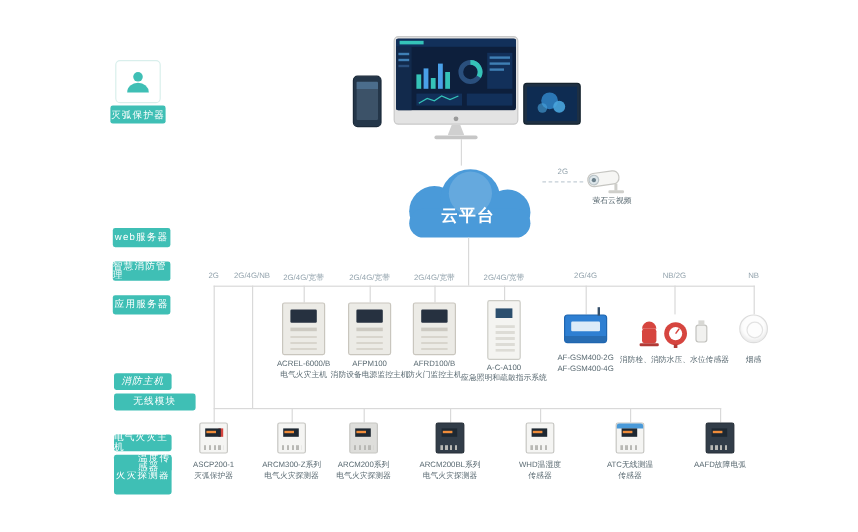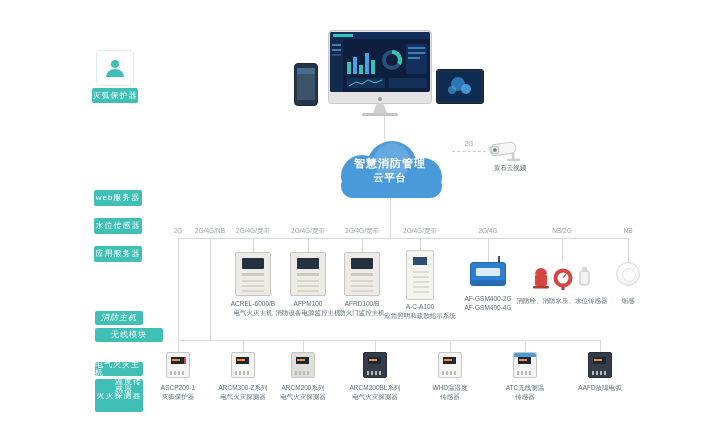--- a/index.html
+++ b/index.html
@@ -40,21 +40,21 @@
 
   
   .tablet{position:absolute;width:48px;height:35px;background:#1e3044;border:1px solid #16242f;border-radius:3px;
           display:flex;align-items:center;justify-content:center;}
 
   
   .cloud-wrap{position:absolute;left:322px;top:136px;width:136px;height:66px;}
   .cloud-t1{position:absolute;left:322px;top:156px;width:136px;text-align:center;color:#fff;
             font-size:11px;font-weight:bold;letter-spacing:1px;}
   .cloud-t2{position:absolute;left:322px;top:171px;width:136px;text-align:center;color:#fff;
-            font-size:10px;font-weight:bold;letter-spacing:1px;}
+            font-size:14px;font-weight:bold;letter-spacing:1px;}
 
   
   .panel{position:absolute;width:36px;height:44px;background:#ecebe6;border:1px solid #c9c6be;border-radius:2px;}
   .p-scr{position:absolute;left:6px;top:5px;width:22px;height:11px;background:#263140;border-radius:1px;}
   .p-mid{position:absolute;left:6px;top:20px;width:22px;height:3px;background:#cdcac2;}
   .p-keys{position:absolute;left:6px;top:26px;width:22px;height:13px;
           background:repeating-linear-gradient(0deg,#d8d5cd 0 2px,rgba(0,0,0,0) 2px 5px);}
 
   
   .cabinet{position:absolute;width:28px;height:50px;background:#f4f4f1;border:1px solid #ccccc6;border-radius:2px;}
@@ -91,21 +91,21 @@
 
   <div class="tp-box" style="left:96px;top:50px;">
     <svg width="24" height="24" viewBox="0 0 24 24">
       <circle cx="12" cy="8" r="4" fill="var(--teal,#3fbfb5)"></circle>
       <path d="M3,21 a9,8 0 0 1 18,0 z" fill="var(--teal,#3fbfb5)"></path>
     </svg>
   </div>
   <div class="tag" style="left:92px;top:88px;width:46px;height:15px;">灭弧保护器</div>
 
   <div class="tag" style="left:94px;top:190px;width:48px;height:16px;">web服务器</div>
-  <div class="tag" style="left:94px;top:218px;width:48px;height:16px;">水位传感器</div>
+  <div class="tag" style="left:94px;top:218px;width:48px;height:16px;">智慧消防管理</div>
   <div class="tag" style="left:94px;top:246px;width:48px;height:16px;">应用服务器</div>
 
   <div class="tag" style="left:95px;top:311px;width:48px;height:14px;font-style:italic;">消防主机</div>
   <div class="tag" style="left:95px;top:328px;width:68px;height:14px;">无线模块</div>
   <div class="tag" style="left:95px;top:356px;width:48px;height:32px;margin-top:24px;">火灾探测器</div>
   <div class="tag" style="left:95px;top:362px;width:48px;height:14px;">电气火灾主机</div>
   <div class="tag" style="left:95px;top:379px;width:48px;height:14px;padding-left:20px;">温度传感器</div>
 
   <div class="phone" style="left:294px;top:63px;">
     <div class="phone-screen"></div>
@@ -155,21 +155,20 @@
     <svg width="136" height="66" viewBox="0 0 136 66">
       <g fill="var(--cloud,#4a9ad9)">
         <circle cx="40" cy="40" r="21"></circle>
         <circle cx="70" cy="30" r="25"></circle>
         <circle cx="101" cy="41" r="19"></circle>
         <rect x="19" y="38" width="101" height="24" rx="12"></rect>
       </g>
       <circle cx="70" cy="25" r="18" fill="#ffffff" opacity="0.15"></circle>
     </svg>
   </div>
-  <div class="cloud-t1">智慧消防管理</div>
   <div class="cloud-t2">云平台</div>
 
   <div class="conn" style="left:456px;top:140px;width:26px;">2G</div>
   <div class="dashl" style="left:452px;top:151px;width:34px;"></div>
   <svg style="position:absolute;left:486px;top:137px;" width="40" height="26" viewBox="0 0 40 26">
     <g transform="rotate(-8 20 13)">
       <rect x="4" y="6" width="26" height="11" rx="5" fill="#f6f6f4" stroke="#c6c6c2"></rect>
       <circle cx="9" cy="11.5" r="4" fill="#dde6ea" stroke="#b9c2c6"></circle>
       <circle cx="9" cy="11.5" r="1.8" fill="#6b7f8a"></circle>
     </g>

